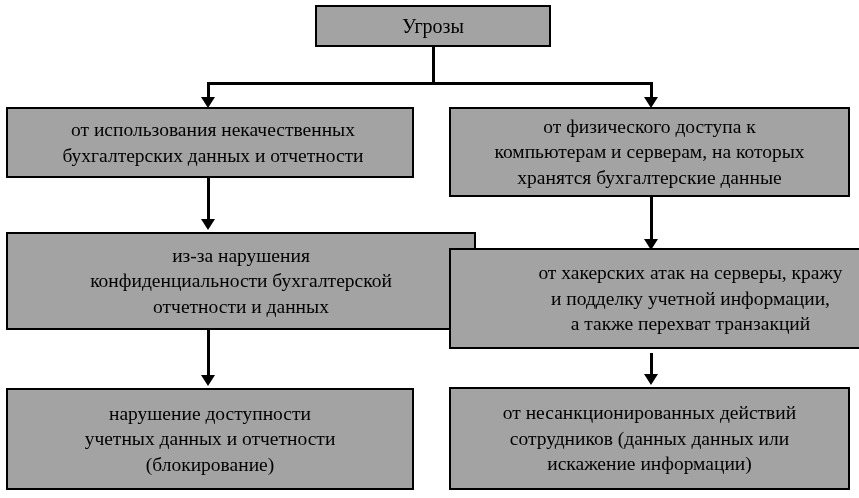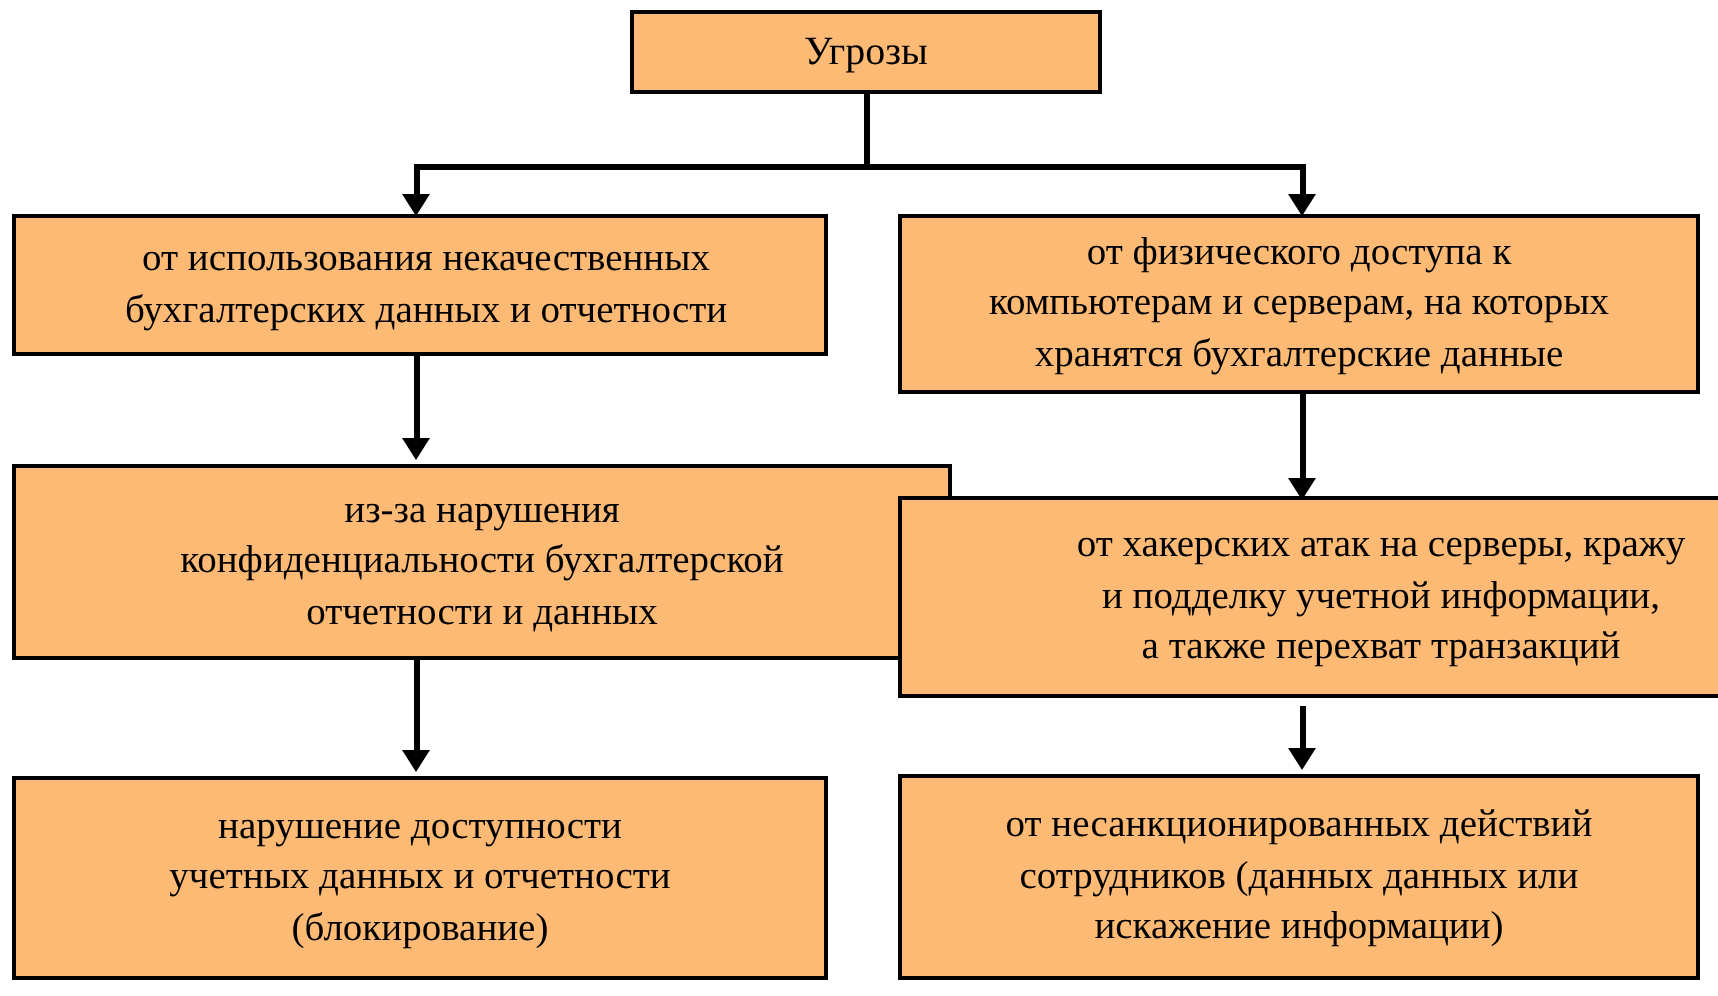--- a/index.html
+++ b/index.html
@@ -16,21 +16,21 @@
     position: relative;
     width: 859px;
     height: 498px;
     background: #ffffff;
     overflow: hidden;
   }
   .node {
     position: absolute;
     box-sizing: border-box;
     border: 2.5px solid #000000;
-    background: #fdba74;
+    background: #a3a3a3;
     display: flex;
     align-items: center;
     justify-content: center;
     text-align: center;
     line-height: 1.30;
     font-size: 19.5px;
     padding: 2px 6px;
     white-space: pre-line;
   }
   .node.root {

